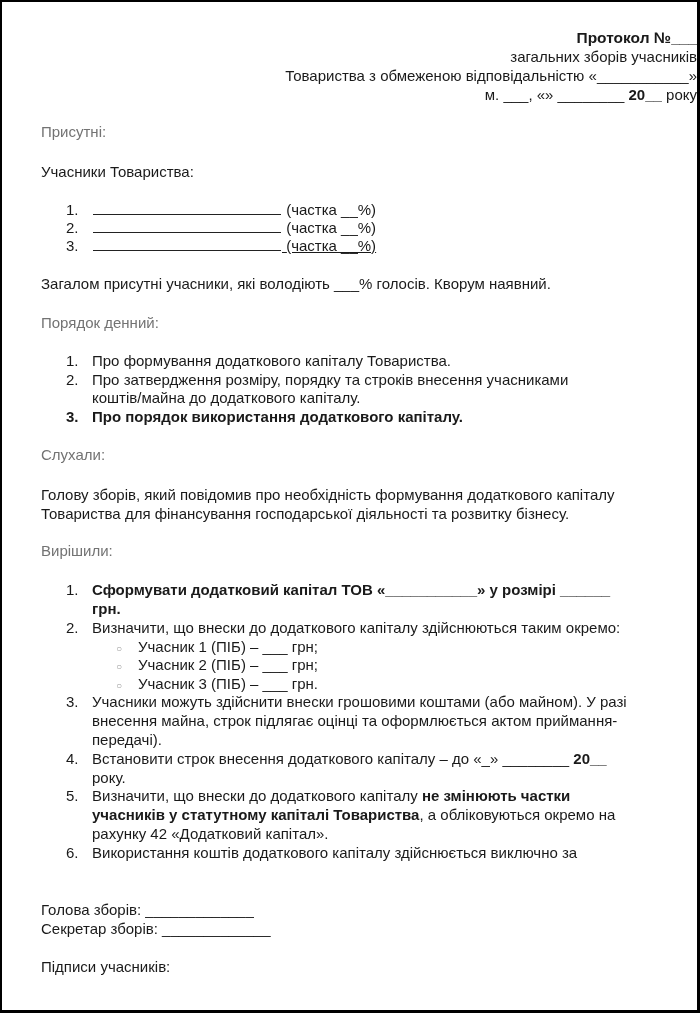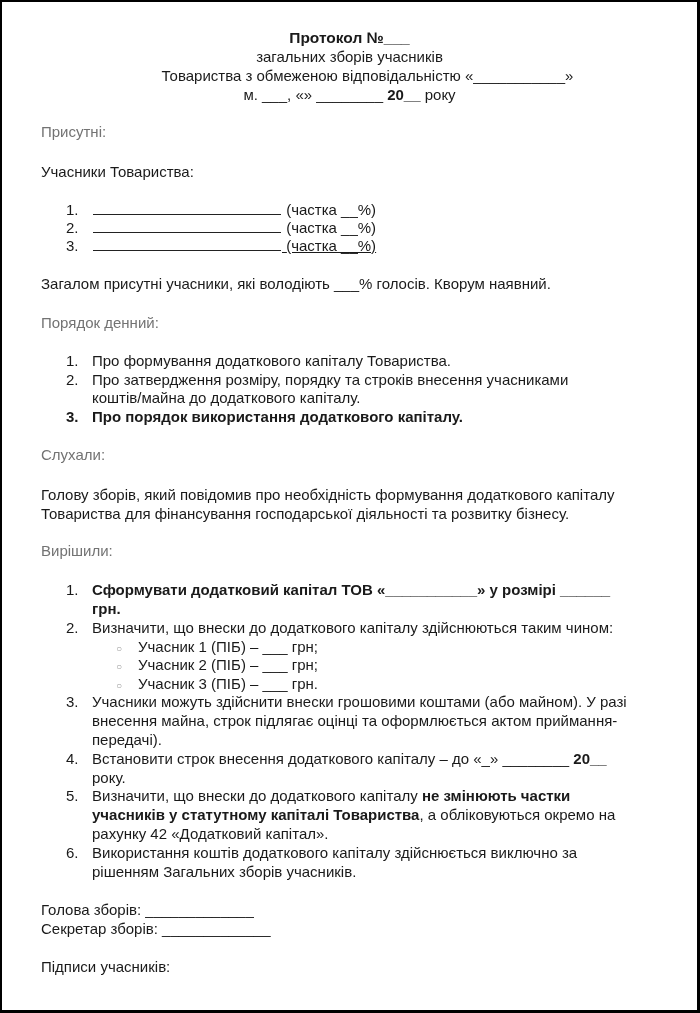--- a/index.html
+++ b/index.html
@@ -11,21 +11,21 @@
     border-top: 2px solid #000;
     border-left: 2px solid #000;
     border-right: 3px solid #000;
     border-bottom: 3px solid #000;
     background: #fff;
     font-family: "Liberation Sans", sans-serif;
     font-size: 15px;
     color: #1a1a1a;
   }
   .abs { position: absolute; white-space: nowrap; }
-  .center { left: 0; right: 0; text-align: center; }
+  .center { left: 0; right: 0; text-align: right; }
   .title { font-weight: bold; font-size: 15.5px; }
   .b { font-weight: bold; }
   .heading { color: #737373; }
   .num { display: inline-block; width: 26px; text-align: left; }
   .sub-bullet { display: inline-block; width: 22px; color: #999; font-size: 10px; vertical-align: middle; }
   .blank { display: inline-block; border-bottom: 1.3px solid #222; height: 13px; vertical-align: baseline; margin: 0 1px; }
 </style>
 </head>
 <body>
 
@@ -76,21 +76,21 @@
   <div class="abs" style="left:39px; top:503px;">Товариства для фінансування господарської діяльності та розвитку бізнесу.</div>
 
   <div class="abs heading" style="left:39px; top:540px;">Вирішили:</div>
 
   <div class="abs b" style="left:64px; top:579px;">
     <span class="num" style="font-weight:normal;">1.</span><span>Сформувати додатковий капітал ТОВ «___________» у розмірі ______</span>
   </div>
   <div class="abs b" style="left:90px; top:598px;">грн.</div>
 
   <div class="abs" style="left:64px; top:617px;">
-    <span class="num">2.</span><span>Визначити, що внески до додаткового капіталу здійснюються таким чином:</span>
+    <span class="num">2.</span><span>Визначити, що внески до додаткового капіталу здійснюються таким окремо:</span>
   </div>
   <div class="abs" style="left:114px; top:636px;">
     <span class="sub-bullet">○</span><span>Учасник 1 (ПІБ) – ___ грн;</span>
   </div>
   <div class="abs" style="left:114px; top:654px;">
     <span class="sub-bullet">○</span><span>Учасник 2 (ПІБ) – ___ грн;</span>
   </div>
   <div class="abs" style="left:114px; top:673px;">
     <span class="sub-bullet">○</span><span>Учасник 3 (ПІБ) – ___ грн.</span>
   </div>
@@ -110,19 +110,18 @@
     <span class="num">5.</span><span>Визначити, що внески до додаткового капіталу </span><span class="b">не змінюють частки</span>
   </div>
   <div class="abs" style="left:90px; top:804px;">
     <span class="b">учасників у статутному капіталі Товариства</span><span>, а обліковуються окремо на</span>
   </div>
   <div class="abs" style="left:90px; top:823px;">рахунку 42 «Додатковий капітал».</div>
 
   <div class="abs" style="left:64px; top:842px;">
     <span class="num">6.</span><span>Використання коштів додаткового капіталу здійснюється виключно за</span>
   </div>
-  <div class="abs" style="left:90px; top:861px;">рішенням Загальних зборів учасників.</div>
 
   <div class="abs" style="left:39px; top:899px;">Голова зборів: _____________</div>
   <div class="abs" style="left:39px; top:918px;">Секретар зборів: _____________</div>
   <div class="abs" style="left:39px; top:956px;">Підписи учасників:</div>
 
 </div>
 
 </body></html>

